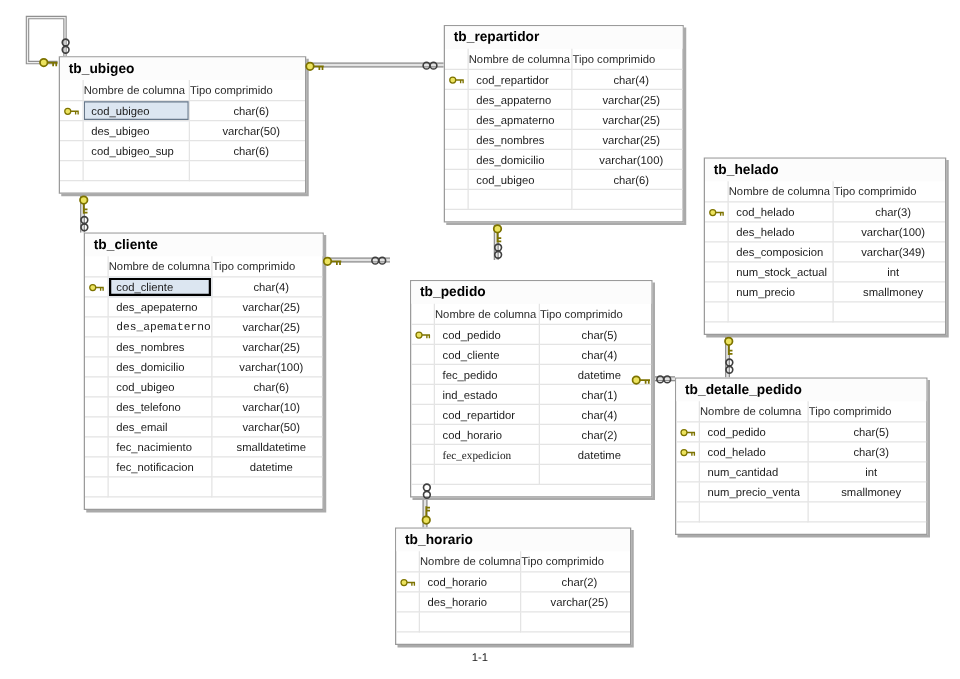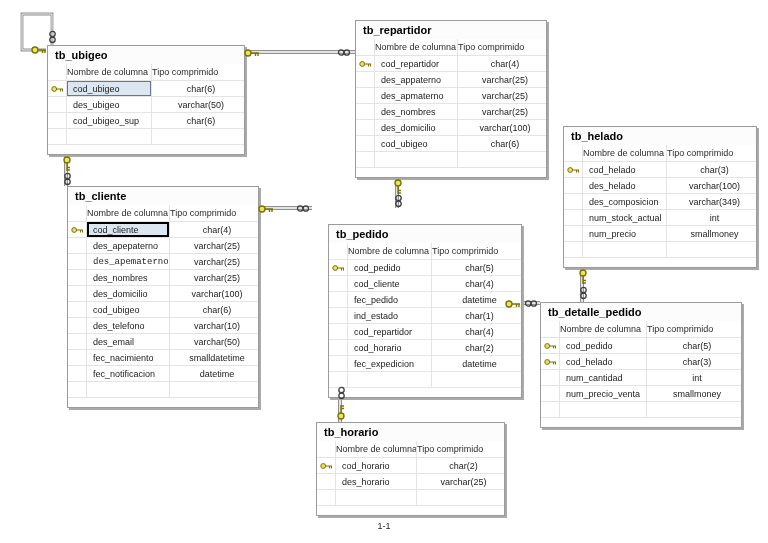--- a/index.html
+++ b/index.html
@@ -273,21 +273,21 @@
         <div class="c-name" style="width: 84px;">cod_repartidor</div>
         <div class="c-type">char(4)</div>
       </div>
       <div class="trow">
         <div class="c-key"></div>
         <div class="c-name" style="width: 84px;">cod_horario</div>
         <div class="c-type">char(2)</div>
       </div>
       <div class="trow">
         <div class="c-key"></div>
-        <div class="c-name" style="width: 84px;">fec_expedicion</div>
+        <div class="c-name" style="width: 84px; font-family: Liberation Serif, serif;">fec_expedicion</div>
         <div class="c-type">datetime</div>
       </div>
       <div class="trow">
         <div class="c-key"></div>
         <div class="c-name" style="width: 84px;"></div>
         <div class="c-type"></div>
       </div>
       <div class="tbl-bottom"></div>
     </div>
     <div class="diagram-table" style="left: 540px; top: 302px; width: 200px;">

